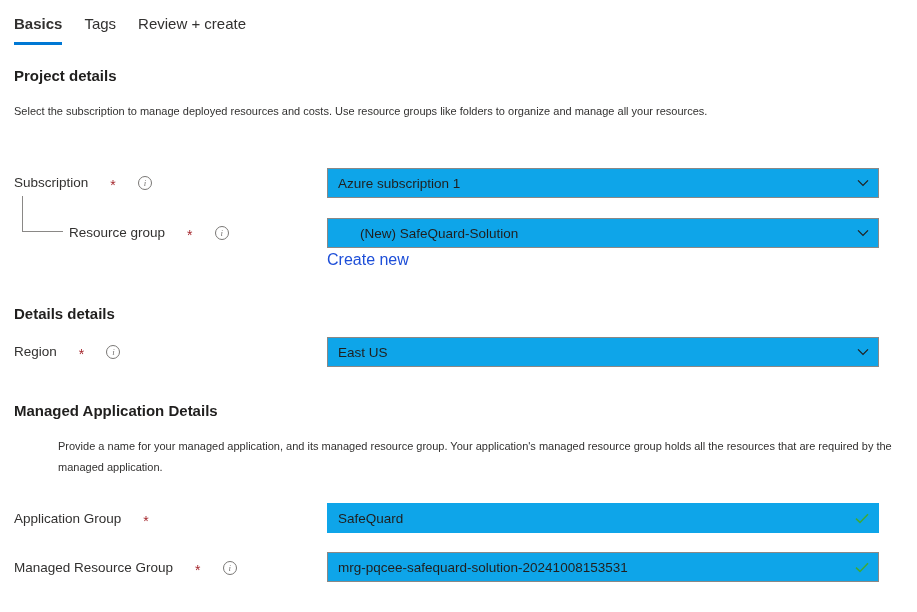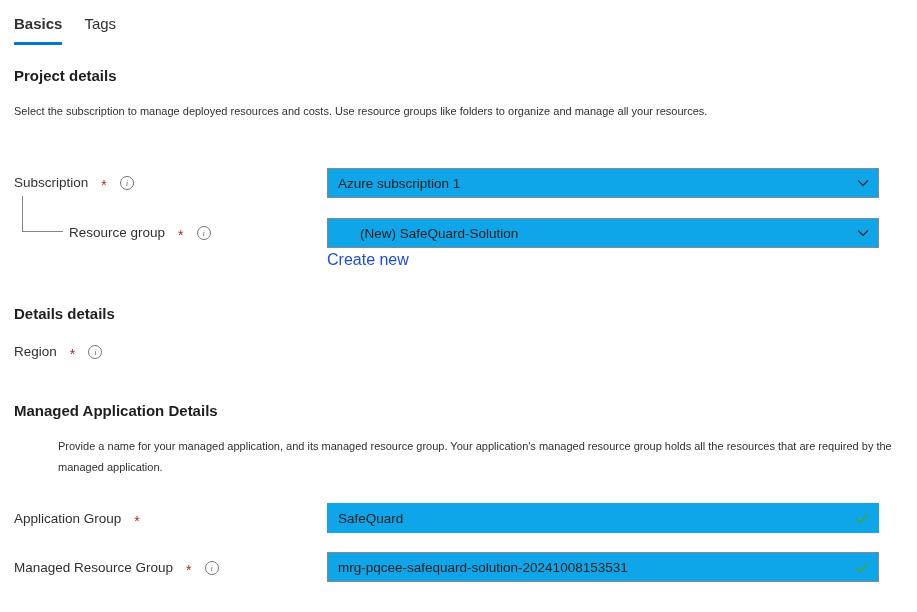--- a/index.html
+++ b/index.html
@@ -63,21 +63,21 @@
   }
 
   
   .field-label {
     position: absolute;
     font-size: 13.5px;
     color: #323130;
     line-height: 18px;
     display: flex;
     align-items: center;
-    gap: 13px;
+    gap: 22px;
     white-space: nowrap;
     justify-content: center;
   }
   .req {
     color: #a4262c;
     font-size: 14px;
     line-height: 14px;
     position: relative;
     top: 2px;
   }
@@ -163,20 +163,23 @@
 
 <div class="page">
 
   <div class="tabs">
     <div class="tab selected">
       <span>Basics</span>
     </div>
     <div class="tab">
       <span>Tags</span>
     </div>
+    <div class="tab">
+      <span>Review + create</span>
+    </div>
   </div>
 
   <div class="section-title" style="top:66px;">Project details</div>
 
   <div class="section-desc" style="top:101px;">Select the subscription to manage deployed resources and costs. Use resource groups like folders to organize and manage all your resources.</div>
 
   <div class="field-label" style="left:14px; top:174px;">
     <span>Subscription</span>
     <span class="req">*</span>
     <span class="info-icon">i</span>
@@ -211,20 +214,28 @@
   <div class="link" style="top:251px;">Create new</div>
 
   <div class="section-title" style="top:304px;">Details details</div>
 
   <div class="field-label" style="left:14px; top:343px;">
     <span>Region</span>
     <span class="req">*</span>
     <span class="info-icon">i</span>
   </div>
 
+  <div class="control" style="top:337px;">
+    <span class="value">East US</span>
+    <span class="chevron">
+      <svg width="12" height="8" viewBox="0 0 12 8" fill="none" xmlns="http://www.w3.org/2000/svg">
+        <path d="M1 1.3 L6 6.3 L11 1.3" stroke="currentColor" stroke-width="1.2" fill="none"></path>
+      </svg>
+    </span>
+  </div>
 
   <div class="section-title" style="top:401px;">Managed Application Details</div>
 
   <div class="section-desc" style="top:436px;margin-left:44px;">Provide a name for your managed application, and its managed resource group. Your application's managed resource group holds all the resources that are required by the managed application.</div>
 
   <div class="field-label" style="left:14px; top:510px;">
     <span>Application Group</span>
     <span class="req">*</span>
   </div>
 

